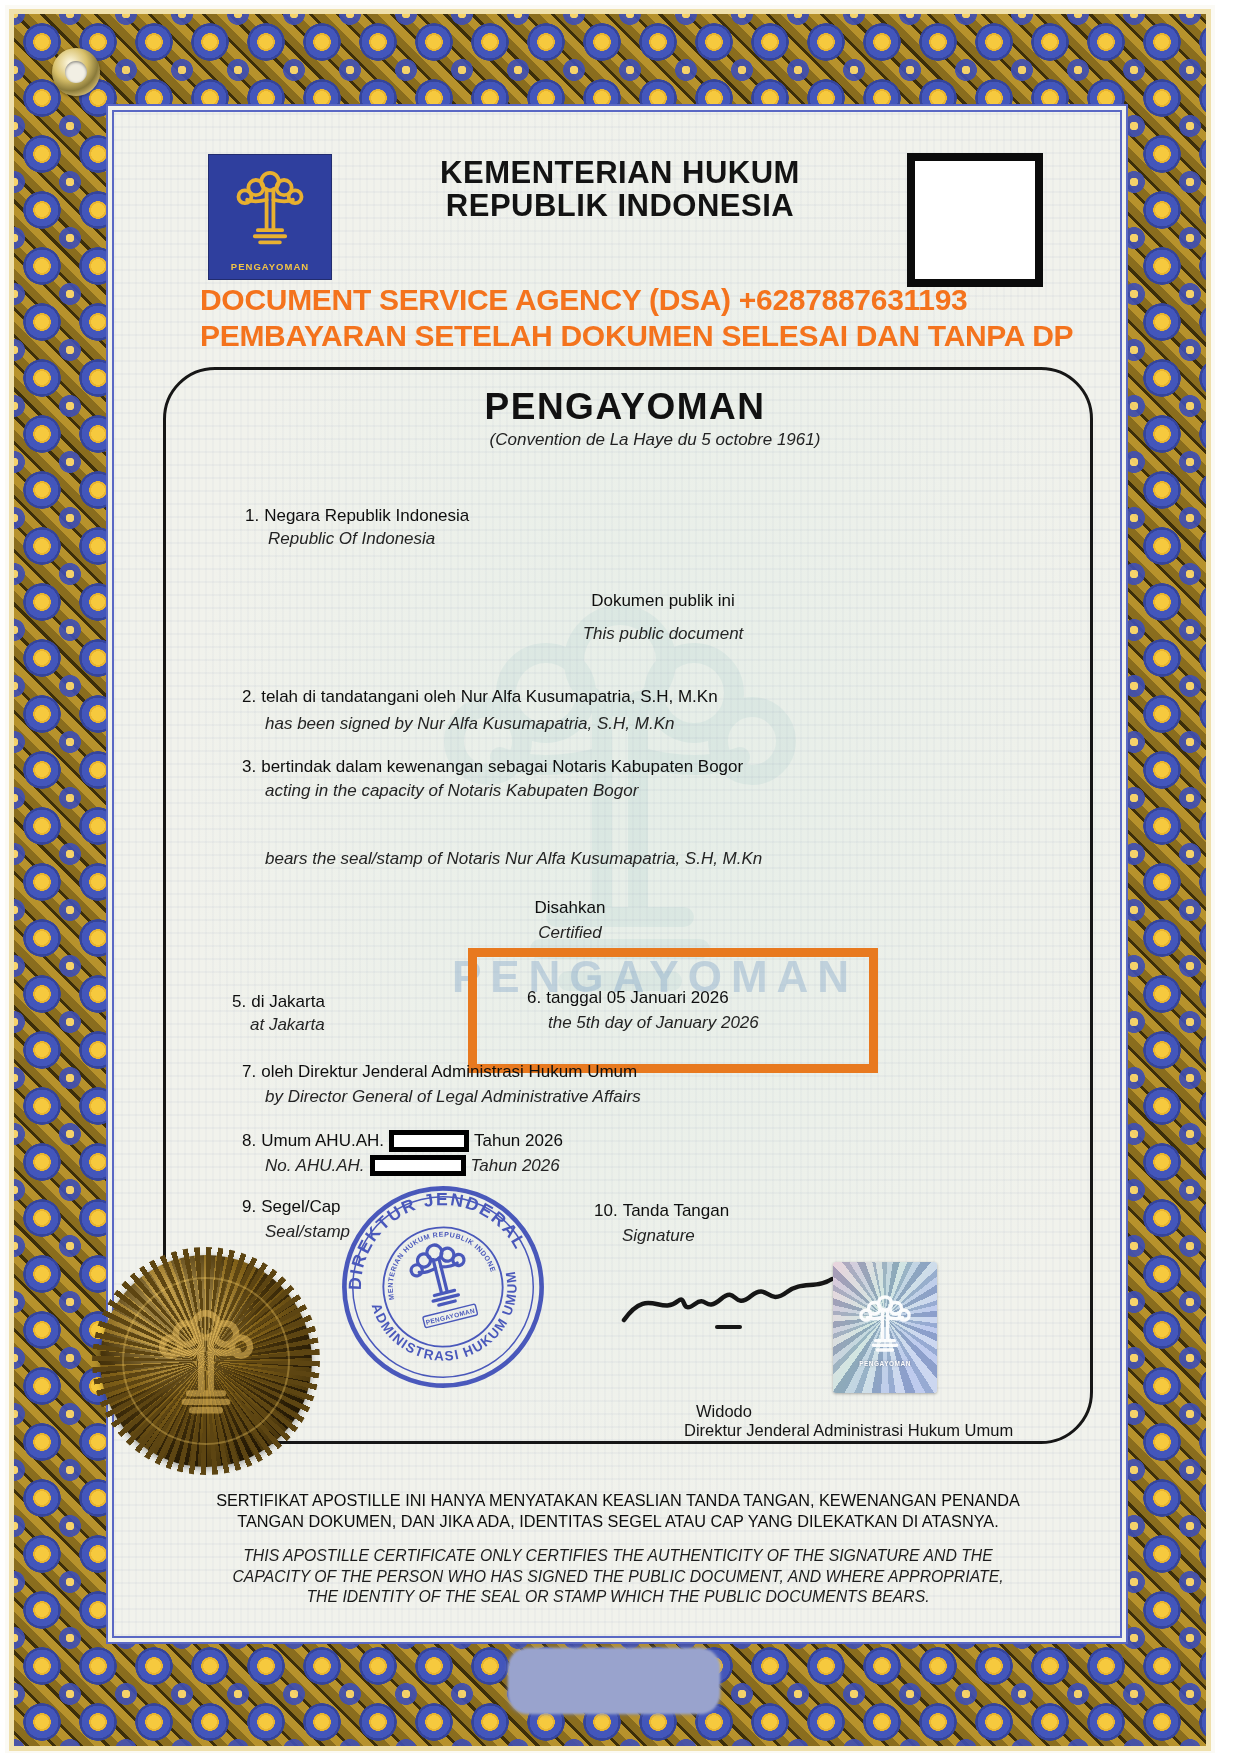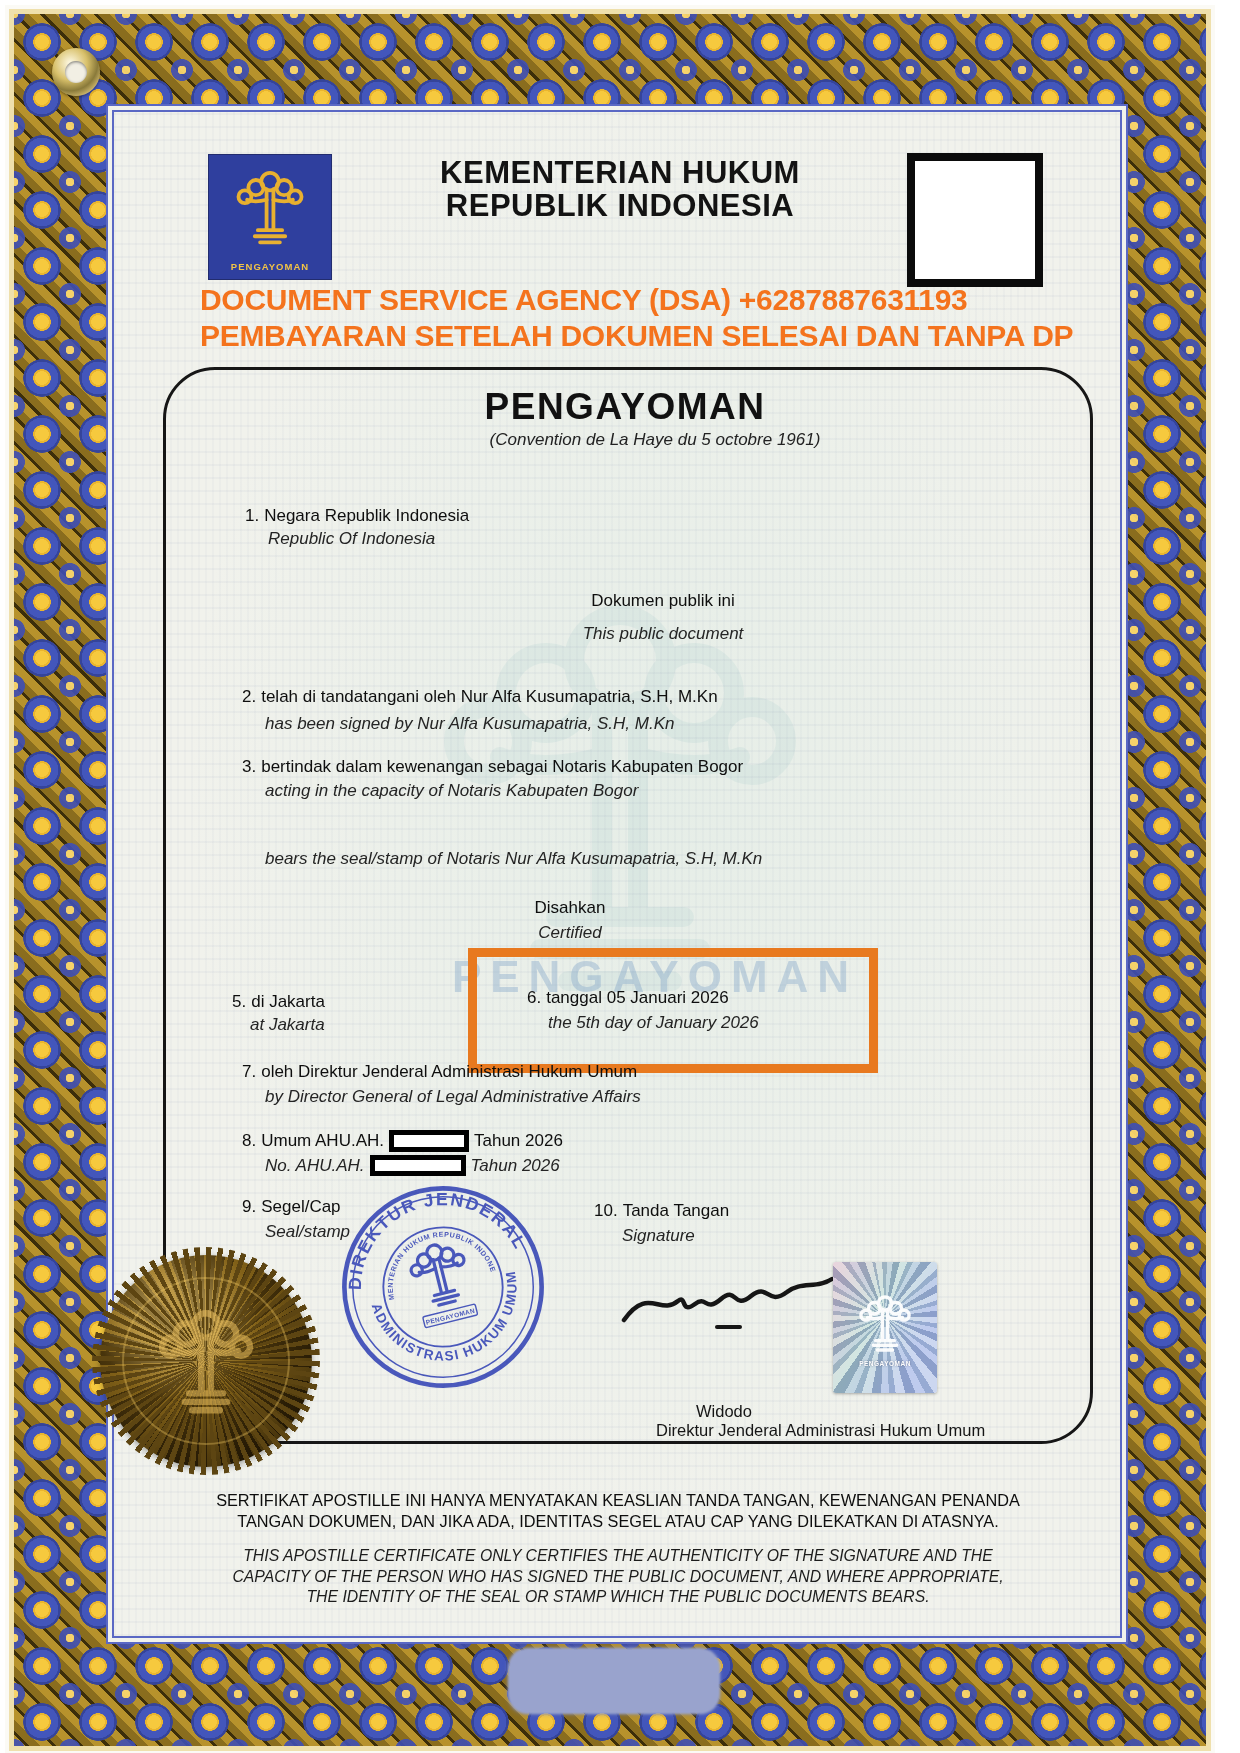--- a/index.html
+++ b/index.html
@@ -77,21 +77,21 @@
   .signature{position:absolute;left:620px;top:1270px;width:218px;height:64px;z-index:5;}
   .holo{position:absolute;left:833px;top:1262px;width:104px;height:131px;z-index:5;border-radius:3px;
     background:
       linear-gradient(115deg,rgba(255,170,190,.30),rgba(170,230,200,.25) 40%,rgba(160,180,255,.30) 75%),
       repeating-conic-gradient(from -10deg at 50% 42%,#dfe6ea 0deg 7deg,#93a6c0 7deg 12deg,#ccd5e7 12deg 18deg,#8496b5 18deg 25deg);
     box-shadow:0 1px 3px rgba(0,0,0,.3);overflow:hidden;}
   .holo svg{position:absolute;left:23px;top:26px;width:58px;height:70px;}
   .holo-caption{position:absolute;left:0;bottom:26px;width:100%;text-align:center;font-size:6.5px;
     font-weight:bold;color:#fff;letter-spacing:.5px;text-shadow:0 0 2px rgba(80,90,120,.8);}
   .signatory-name{position:absolute;left:688px;top:1402px;font-size:16.5px;color:#151515;z-index:3;margin-left:8px;}
-  .signatory-title{position:absolute;left:656px;top:1421px;font-size:16.5px;color:#151515;z-index:3;}
+  .signatory-title{position:absolute;left:684px;top:1421px;font-size:16.5px;color:#151515;z-index:3;}
   
   .footer-id{position:absolute;left:178px;top:1490px;width:880px;text-align:center;font-size:16.3px;
     line-height:21px;color:#0d0d0d;z-index:3;}
   .footer-en{position:absolute;left:168px;top:1546px;width:900px;text-align:center;font-size:15.8px;
     line-height:20.5px;font-style:italic;color:#1c1c1c;z-index:3;}
   .footer-en span,.footer-id span{display:block;}
   .pill-redact{position:absolute;left:508px;top:1648px;width:212px;height:66px;border-radius:20px;
     background:#99a3cd;filter:blur(1.2px);z-index:10;box-shadow:0 0 4px rgba(120,130,180,.8);}
   
   .wm-emblem{position:absolute;left:420px;top:560px;width:400px;height:470px;opacity:.055;z-index:1;}

